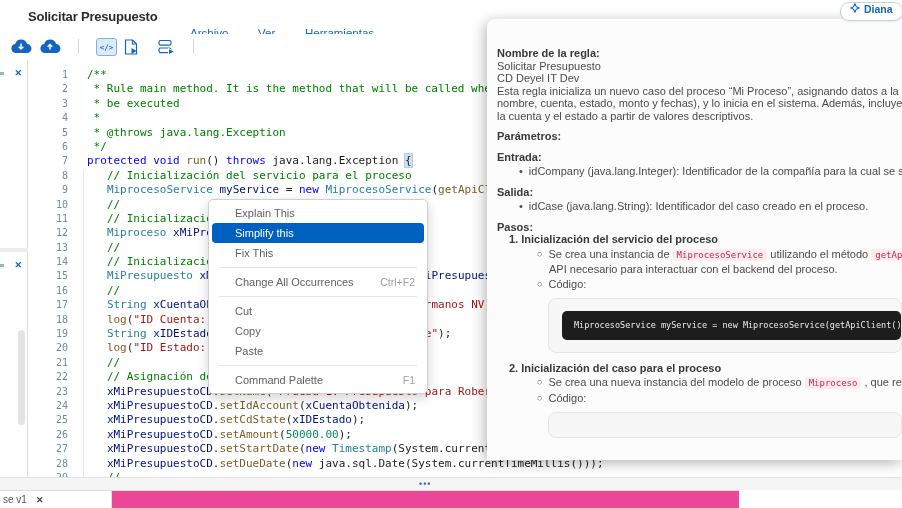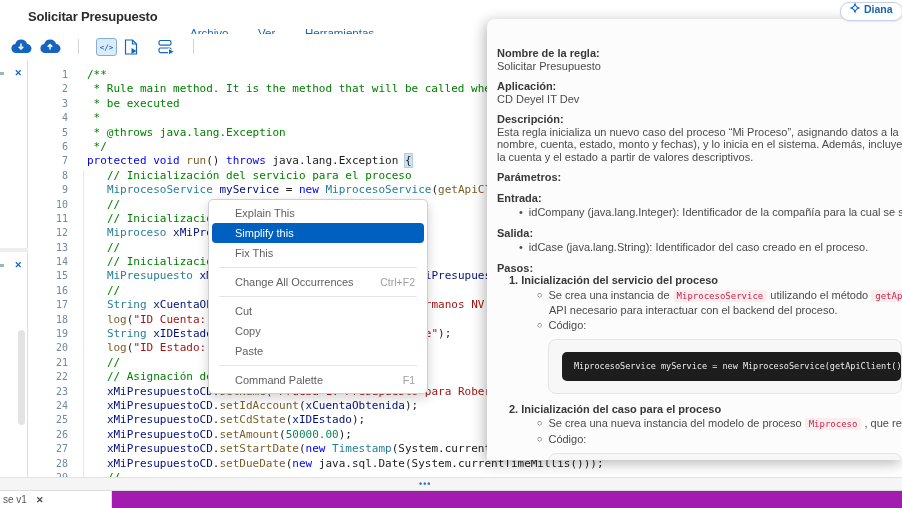--- a/index.html
+++ b/index.html
@@ -46,21 +46,21 @@
            box-shadow:0 4px 12px rgba(0,0,0,.18);padding:3px 0;z-index:5;box-sizing:border-box}
   .mrow{display:flex;justify-content:space-between;align-items:center;height:20px;padding:0 12px 0 26px;
         font-size:11px;color:#616161;cursor:pointer}
   .mrow.sel{background:#0060c0;color:#fff;margin:0 3px;border-radius:4px;padding:0 9px 0 23px}
   .msep{height:1px;background:#e5e5e5;margin:4px 10px}
   .mshort{color:#a0a0a0;font-size:10.5px}
 
   
   .bstrip{position:absolute;left:0;top:477px;width:902px;height:13px;background:#f5f5f5;border-top:1px solid #e2e2e2;z-index:2;box-sizing:border-box}
   .bmore{position:absolute;left:419px;top:0;font-size:9px;letter-spacing:1px;color:#3b6fb5;line-height:12px;font-weight:bold;cursor:pointer}
-  .tabbar{position:absolute;left:0;top:490px;width:902px;height:18px;background:#a21caf;border-top:1px solid #dcdcdc;z-index:2;box-sizing:border-box}
+  .tabbar{position:absolute;left:0;top:490px;width:739px;height:18px;background:#ec4899;border-top:1px solid #dcdcdc;z-index:2;box-sizing:border-box}
   .btab{position:absolute;left:0;top:0;width:112px;height:17px;background:#fff;border-right:1px solid #ddd;
         display:flex;align-items:center;gap:9px;padding-left:3px;box-sizing:border-box;cursor:pointer}
   .tlabel{font-size:10px;color:#555;white-space:nowrap}
   .tclose{font-size:9px;color:#445;font-weight:bold}
 
   
   .rpanel{position:absolute;left:487px;top:19px;width:415px;height:441px;background:#fcfcfc;border-radius:8px 0 0 0;
           box-shadow:-2px 3px 14px rgba(0,0,0,.3);z-index:10;overflow:hidden}
   .rheader{height:15px;line-height:15px;background:#1778c8;color:#fff;font-size:10.5px;font-weight:bold;
            padding-left:10px;border-radius:8px 0 0 0}
@@ -255,23 +255,21 @@
   <div class="btab">
     <span class="tlabel">se v1</span>
     <span class="tclose">✕</span>
   </div>
 </div>
 
 <div class="rpanel">
   <div class="rbody" id="rbody">
       <div class="plabel">Nombre de la regla:</div>
       <div class="pline">Solicitar Presupuesto</div>
-      <div class="plabel">Aplicación:</div>
       <div class="pline">CD Deyel IT Dev</div>
-      <div class="plabel">Descripción:</div>
       <div class="pline">Esta regla inicializa un nuevo caso del proceso “Mi Proceso”, asignando datos a la entidad</div>
       <div class="pline">nombre, cuenta, estado, monto y fechas), y lo inicia en el sistema. Además, incluye métodos</div>
       <div class="pline">la cuenta y el estado a partir de valores descriptivos.</div>
       <div class="plabel">Parámetros:</div>
       <div class="plabel">Entrada:</div>
       <div class="pbullet"><span class="bmark">•</span><span>idCompany (java.lang.Integer): Identificador de la compañía para la cual se solicita</span></div>
       <div class="plabel">Salida:</div>
       <div class="pbullet"><span class="bmark">•</span><span>idCase (java.lang.String): Identificador del caso creado en el proceso.</span></div>
       <div class="plabel">Pasos:</div>
       <div class="stitle stepnum"><span>1. </span><span>Inicialización del servicio del proceso</span></div>

